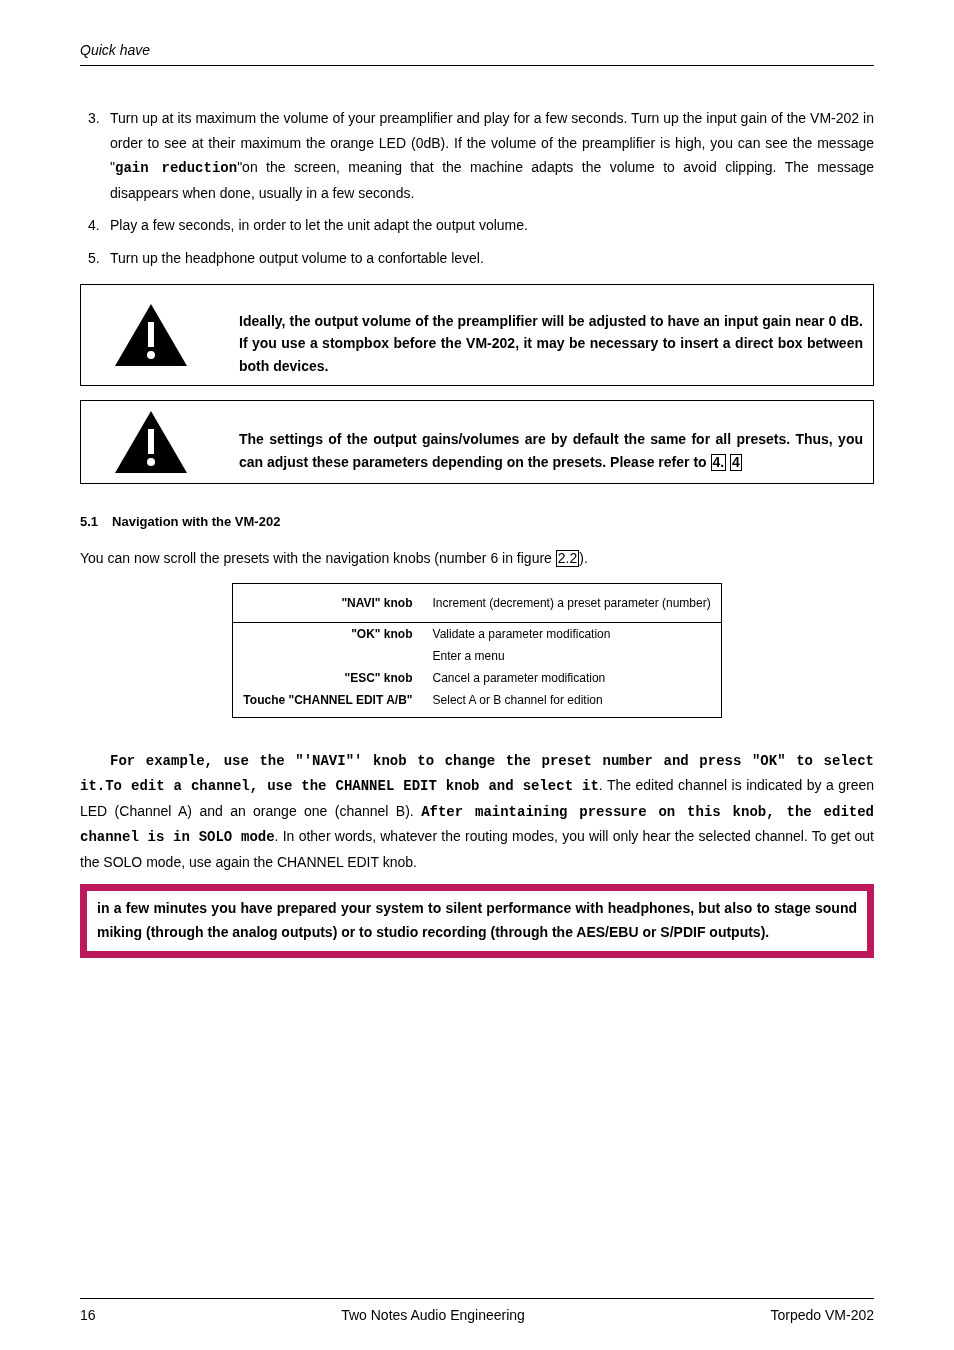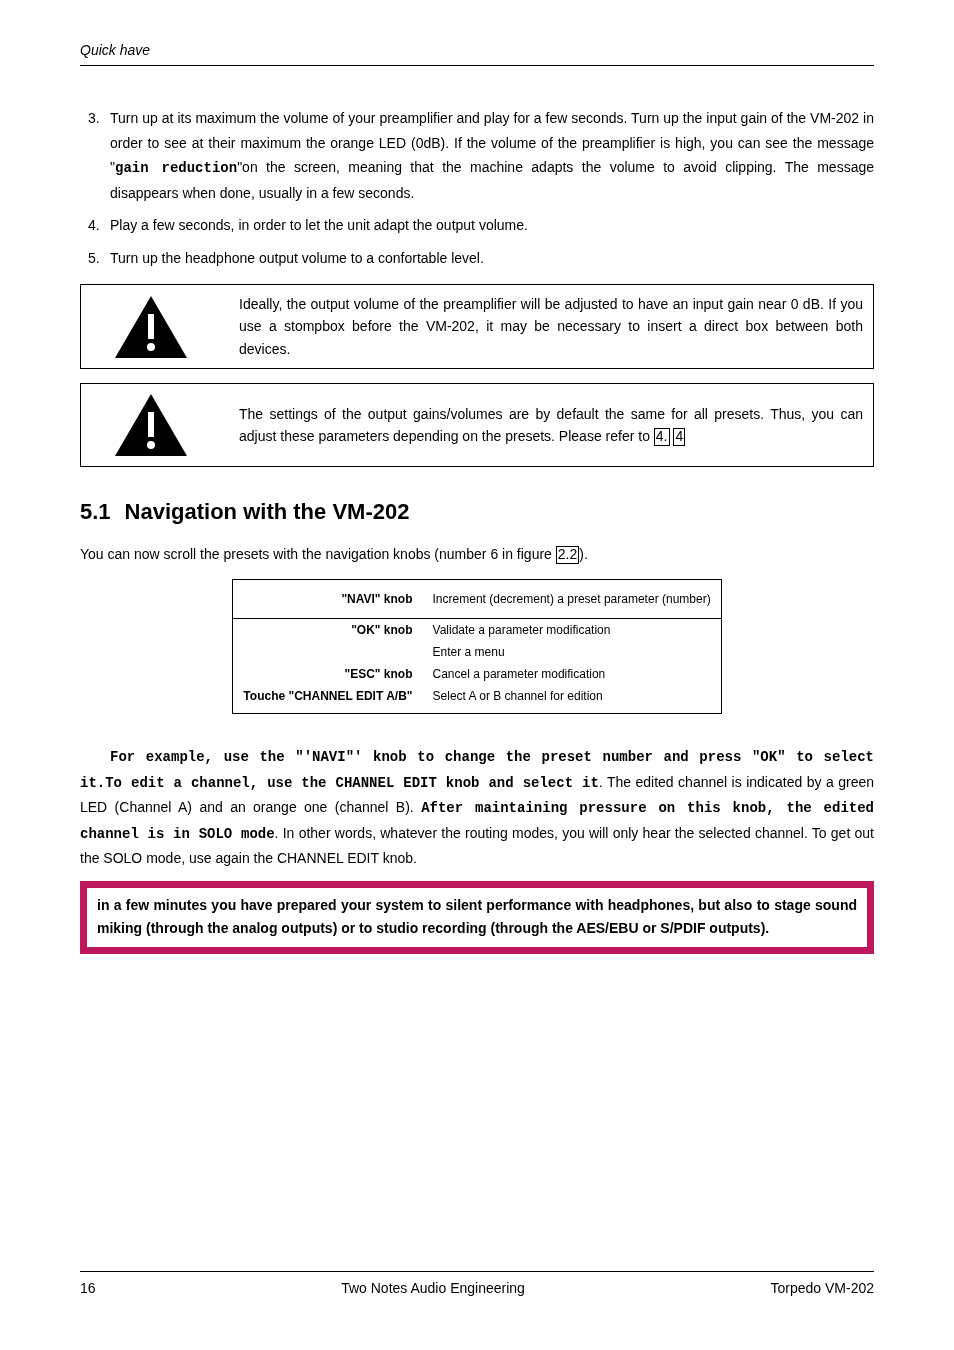--- a/index.html
+++ b/index.html
@@ -53,33 +53,34 @@
     align-items: center;
     gap: 28px;
   }
   .warning-icon {
     flex: 0 0 auto;
     width: 120px;
     display:flex;
     justify-content:center;
   }
   .warning-text {
-    font-weight: normal;
+    font-weight: bold;
     text-align: justify;
     flex: 1;
     line-height: 1.6;
+    margin-top: 17px;
   }
   .linkbox {
     border: 1px solid #000;
     padding: 0 1px;
     display:inline-block;
     line-height:1.1;
   }
   h2.section {
-    font-size: 22px;
+    font-size: 13px;
     font-weight: bold;
     margin: 28px 0 16px 0;
   }
   .sec-num { display:inline-block; margin-right: 14px; }
   .intro-p { margin: 0 0 14px 0; }
   table.knob-table {
     border: 1px solid #000;
     border-collapse: collapse;
     margin: 10px auto 30px auto;
     font-size: 12px;
@@ -103,21 +104,21 @@
     padding: 6px 10px;
     font-weight: bold;
     text-align: justify;
     line-height: 1.7;
     margin: 4px 0 0 0;
   }
   .footer {
     position: absolute;
     left: 80px;
     right: 80px;
-    bottom: 51px;
+    bottom: 24px;
     border-top: 1px solid #000;
     padding-top: 6px;
     font-size: 14px;
     display: flex;
     justify-content: space-between;
     text-align: center;
   }
 </style>
 </head>
 <body>

